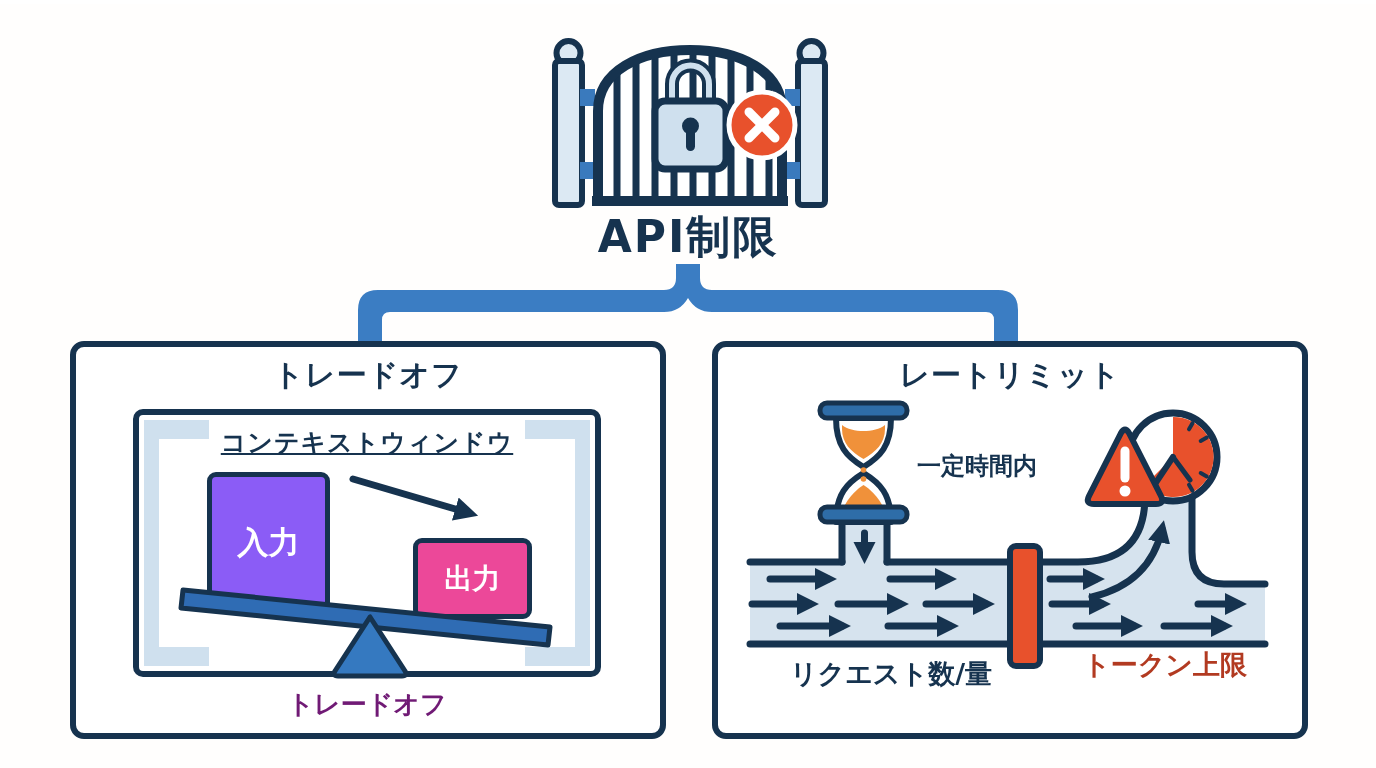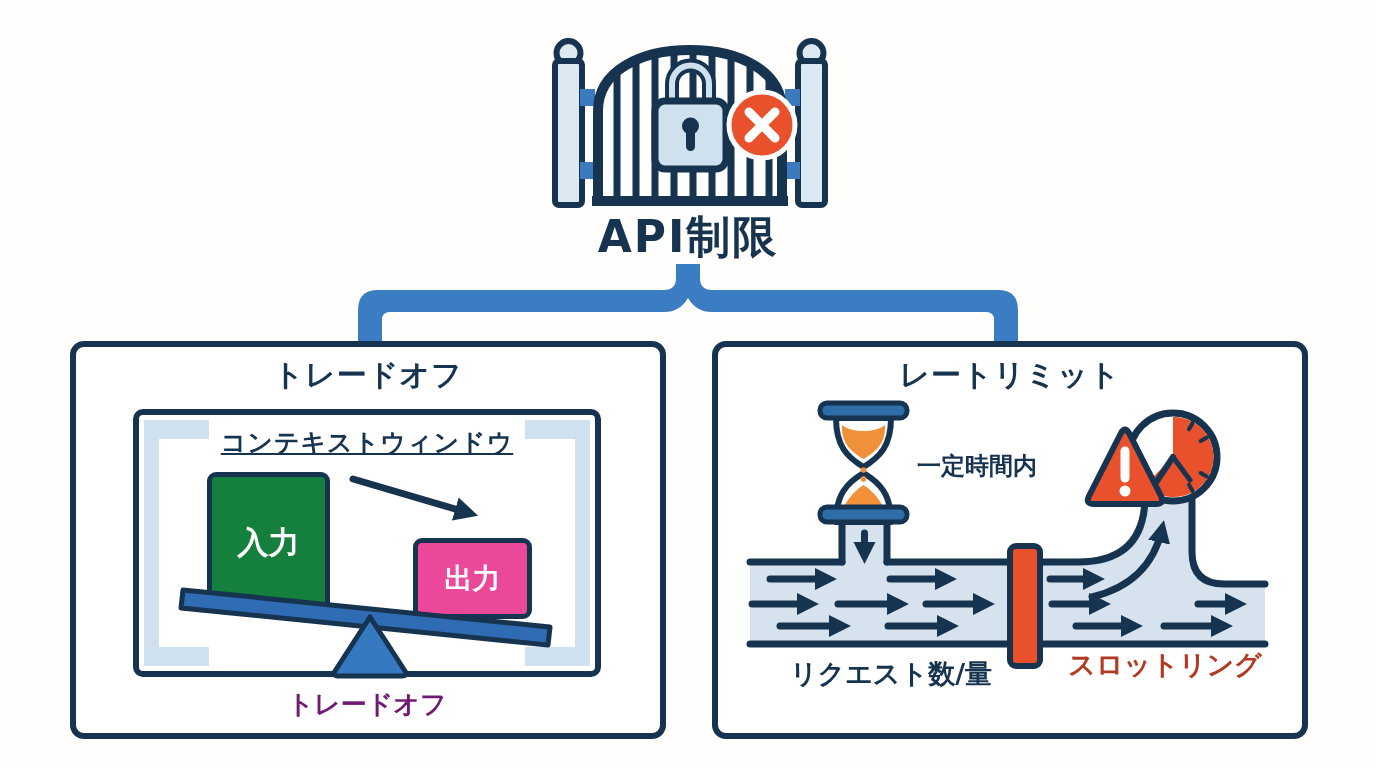--- a/index.html
+++ b/index.html
@@ -14,21 +14,21 @@
                font-size:30px;font-weight:800;color:#16334f;letter-spacing:1px;}
   .inner-panel{box-sizing:border-box;border:6px solid #16334f;border-radius:10px;background:#ffffff;}
   .bracket{position:absolute;top:5px;bottom:5px;width:50px;}
   .bracket.left{left:5px;border-left:15px solid #cfe0ee;border-top:19px solid #cfe0ee;border-bottom:19px solid #cfe0ee;}
   .bracket.right{right:5px;border-right:15px solid #cfe0ee;border-top:19px solid #cfe0ee;border-bottom:19px solid #cfe0ee;}
   .window-label{position:absolute;left:0;top:11px;width:100%;text-align:center;
                 font-size:25px;font-weight:800;color:#16334f;letter-spacing:1px;text-decoration:underline;}
   .weight{box-sizing:border-box;border:5px solid #16334f;border-radius:9px;
           display:flex;align-items:center;justify-content:center;
           color:#ffffff;font-weight:800;}
-  .input-weight{left:207px;top:468px;width:123px;height:141px;background:#15803d;font-size:31px;}
+  .input-weight{left:207px;top:468px;width:123px;height:141px;background:#8b5cf6;font-size:31px;}
   .output-weight{left:413px;top:534px;width:119px;height:81px;background:#ec4899;font-size:28px;}
   .caption-tradeoff{left:217px;top:683px;width:300px;text-align:center;
                     font-size:26px;font-weight:800;color:#701a75;}
   .label-time{left:897px;top:446px;width:160px;text-align:center;
               font-size:24px;font-weight:800;color:#16334f;}
   .label-requests{left:757px;top:652px;width:235px;text-align:right;
                   font-size:27px;font-weight:800;color:#16334f;}
   .label-throttle{left:1040px;top:644px;width:250px;text-align:center;
                   font-size:27px;font-weight:800;color:#b23a21;line-height:1.25;}
   svg{position:absolute;overflow:visible;}
@@ -189,16 +189,16 @@
     <g>
       <path d="M409,92 Q413,85 417,92 L449,155 Q453,163 444,163 L382,163 Q373,163 377,155 Z" fill="#e8512c" stroke="#16334f" stroke-width="6" stroke-linejoin="round"></path>
       <line x1="413" y1="110" x2="413" y2="137" stroke="#ffffff" stroke-width="9" stroke-linecap="round"></line>
       <circle cx="413" cy="150" r="5.5" fill="#ffffff"></circle>
     </g>
   </svg>
 
   <div class="abs label-time">一定時間内</div>
   <div class="abs label-requests">リクエスト数/量</div>
   <div class="abs label-throttle">
-    <div>スロットリング</div>
+    <div>トークン上限</div>
   </div>
 
 </div>
 
 </body></html>

